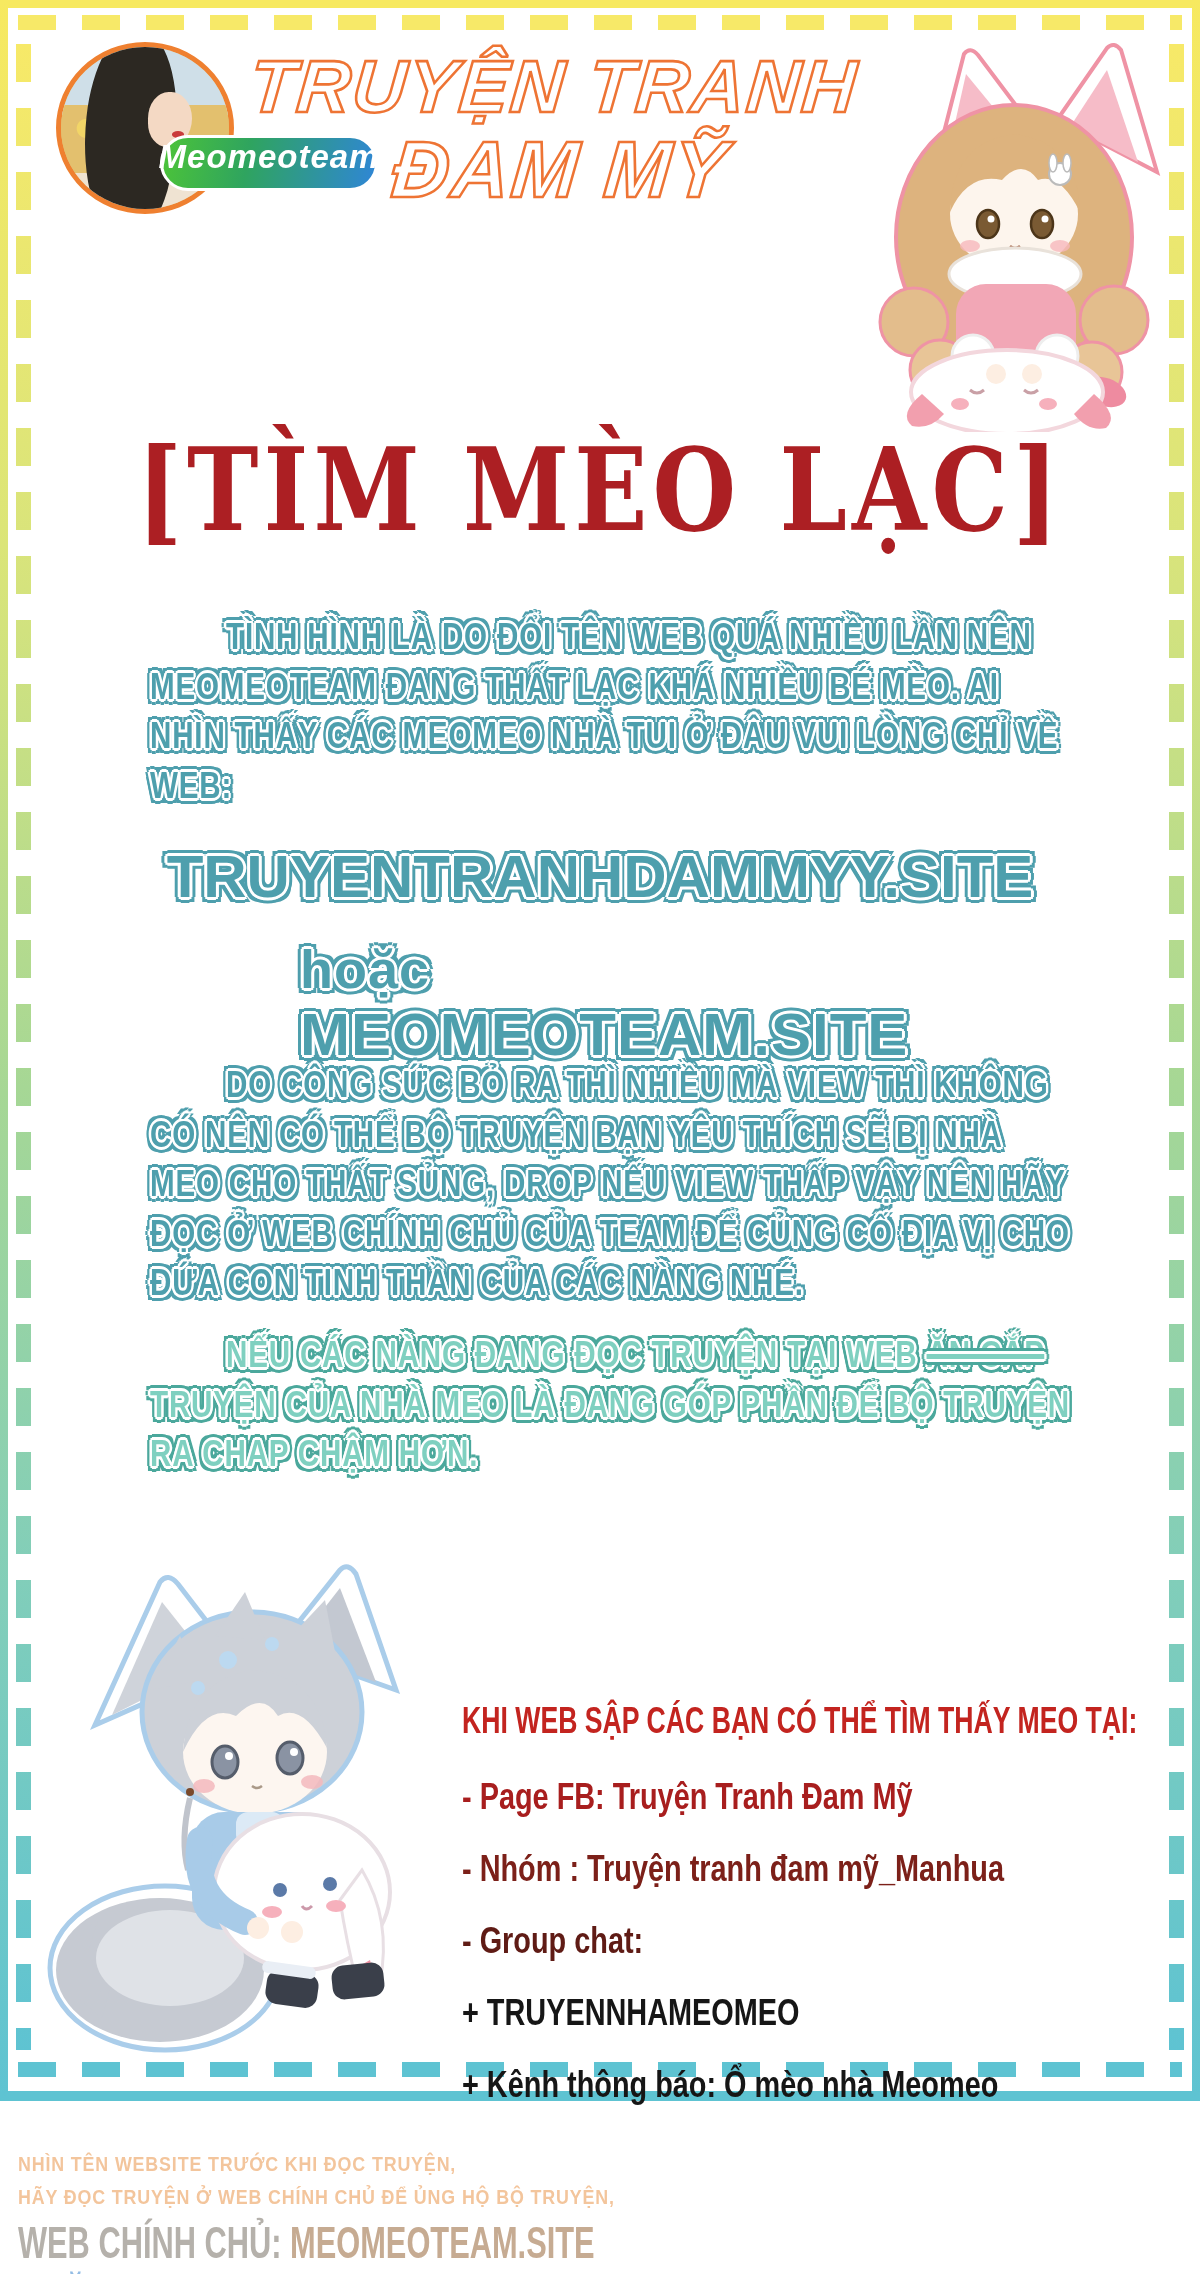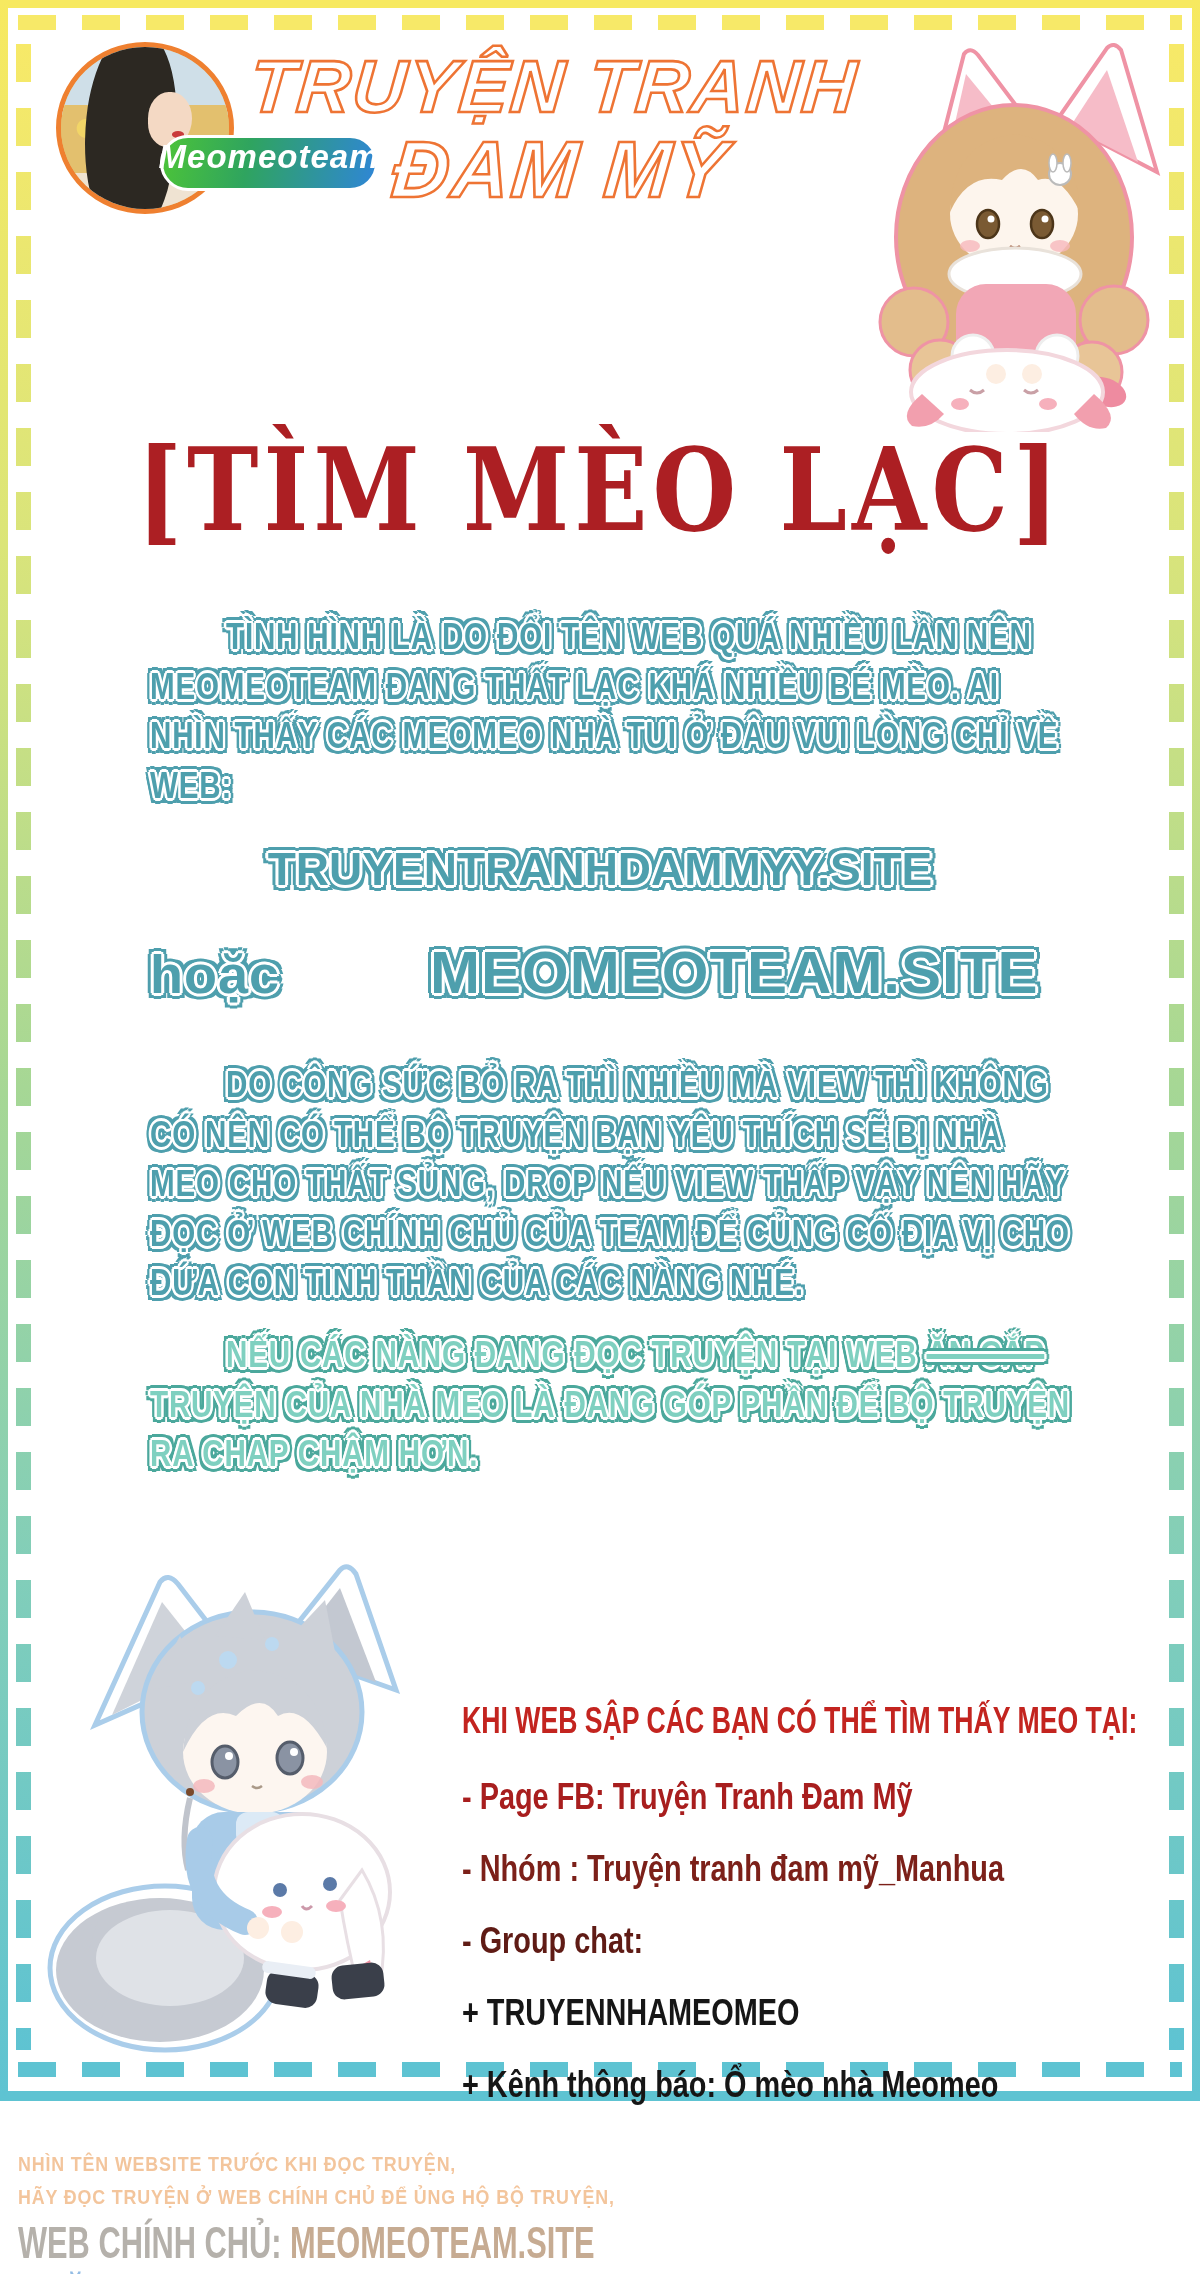--- a/index.html
+++ b/index.html
@@ -96,24 +96,24 @@
     font-size:37px; line-height:1.34; transform:scaleX(0.80); transform-origin:0 0;
     text-indent:95px;
   }
   .para-1 { top:612px; }
   .para-2 { top:1060px; }
   .para-3 { top:1330px; }
   .struck { text-decoration:line-through; text-decoration-thickness:5px; }
 
   .url-1 {
     position:absolute; left:150px; top:842px; width:900px; text-align:center;
-    font-size:46px; letter-spacing:0; white-space:nowrap;
+    font-size:60px; letter-spacing:0; white-space:nowrap;
   }
   .url-row { position:absolute; left:150px; top:938px; width:900px;
-    display:flex; align-items:baseline; }
+    display:flex; align-items:baseline;flex-direction:column; }
   .or-word { font-size:54px; }
   .url-2   { font-size:60px; margin-left:150px; white-space:nowrap; }
 
   
   .contact { position:absolute; left:462px; top:1700px; width:700px; }
   .contact-heading {
     font-size:37px; font-weight:bold; color:#c3241f; white-space:nowrap;
     transform:scaleX(0.72); transform-origin:0 0; margin-bottom:34px; letter-spacing:0;
   }
   .contact-item { font-size:37px; font-weight:bold; white-space:nowrap;

